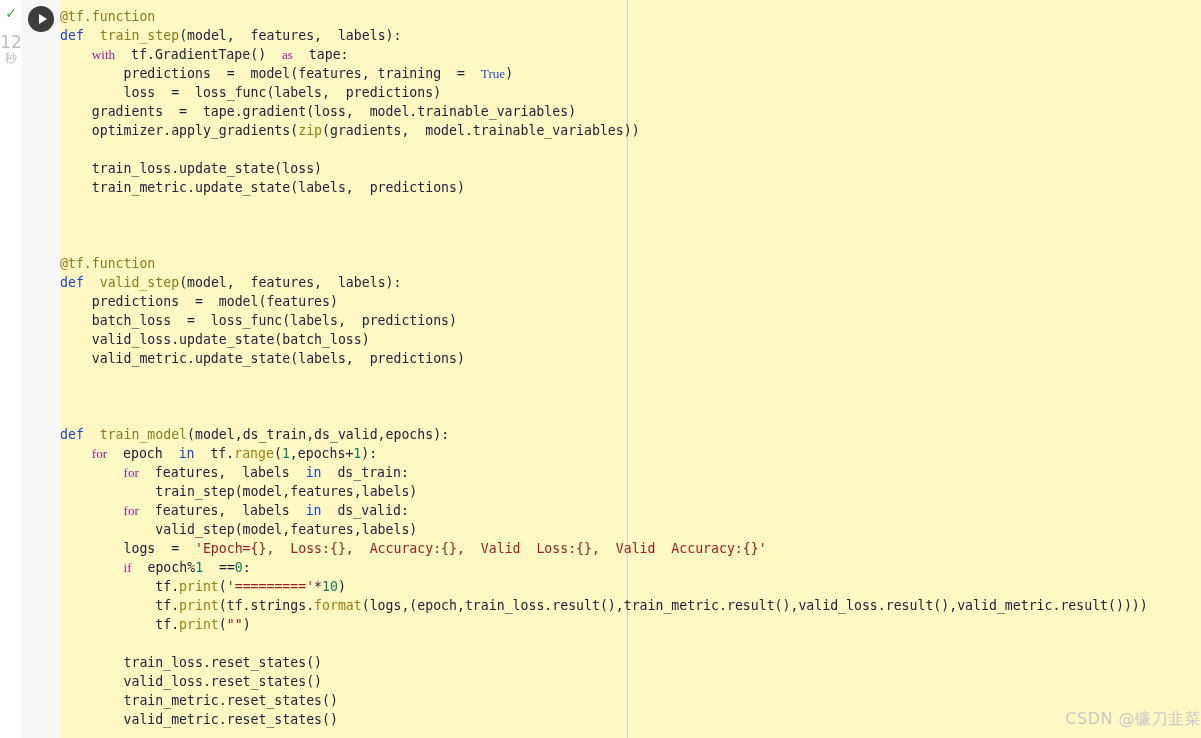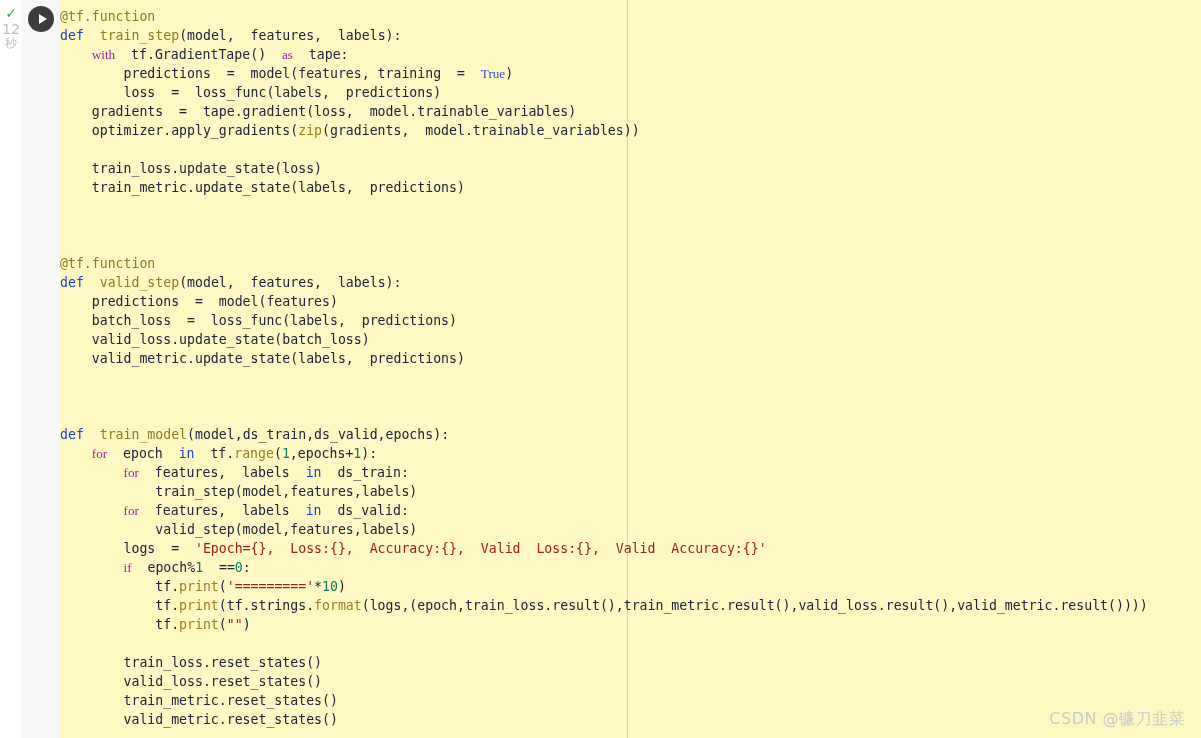--- a/index.html
+++ b/index.html
@@ -42,22 +42,22 @@
     line-height: 1.05;
   }
   #cell-gutter .run-check {
     color: #2bb24c;
     font-size: 14px;
     height: 15px;
     margin-top: 4px;
   }
   #cell-gutter .run-seconds {
     color: #bfbfbf;
-    font-size: 14px;
-    margin-top: 1px;
+    font-size: 17px;
+    margin-top: 13px;
   }
   #cell-gutter .run-unit {
     color: #bfbfbf;
     font-size: 12px;
     margin-top: 0px;
   }
 
   
   #run-button-col {
     width: 38px;
@@ -133,21 +133,21 @@
   .tok-const   { color: #2f4fd8; font-family: Liberation Serif, serif; }         
   .tok-num     { color: #0f7a5e; }         
   .tok-str     { color: #9c1e22; margin-top: 30px; }         
   .tok-deco    { color: #8b7b20; }         
   .tok-plain   { color: #21213a; }
   .tok-arg     { color: #21213a; }
 
   
   #watermark {
     position: absolute;
-    right: 16px;
+    right: 0;
     bottom: 8px;
     color: #c9c9c9;
     font-family: "DejaVu Sans", "Liberation Sans", sans-serif;
     font-size: 16px;
     letter-spacing: 0.5px;
     user-select: none;
   }
 </style>
 </head>
 <body>

